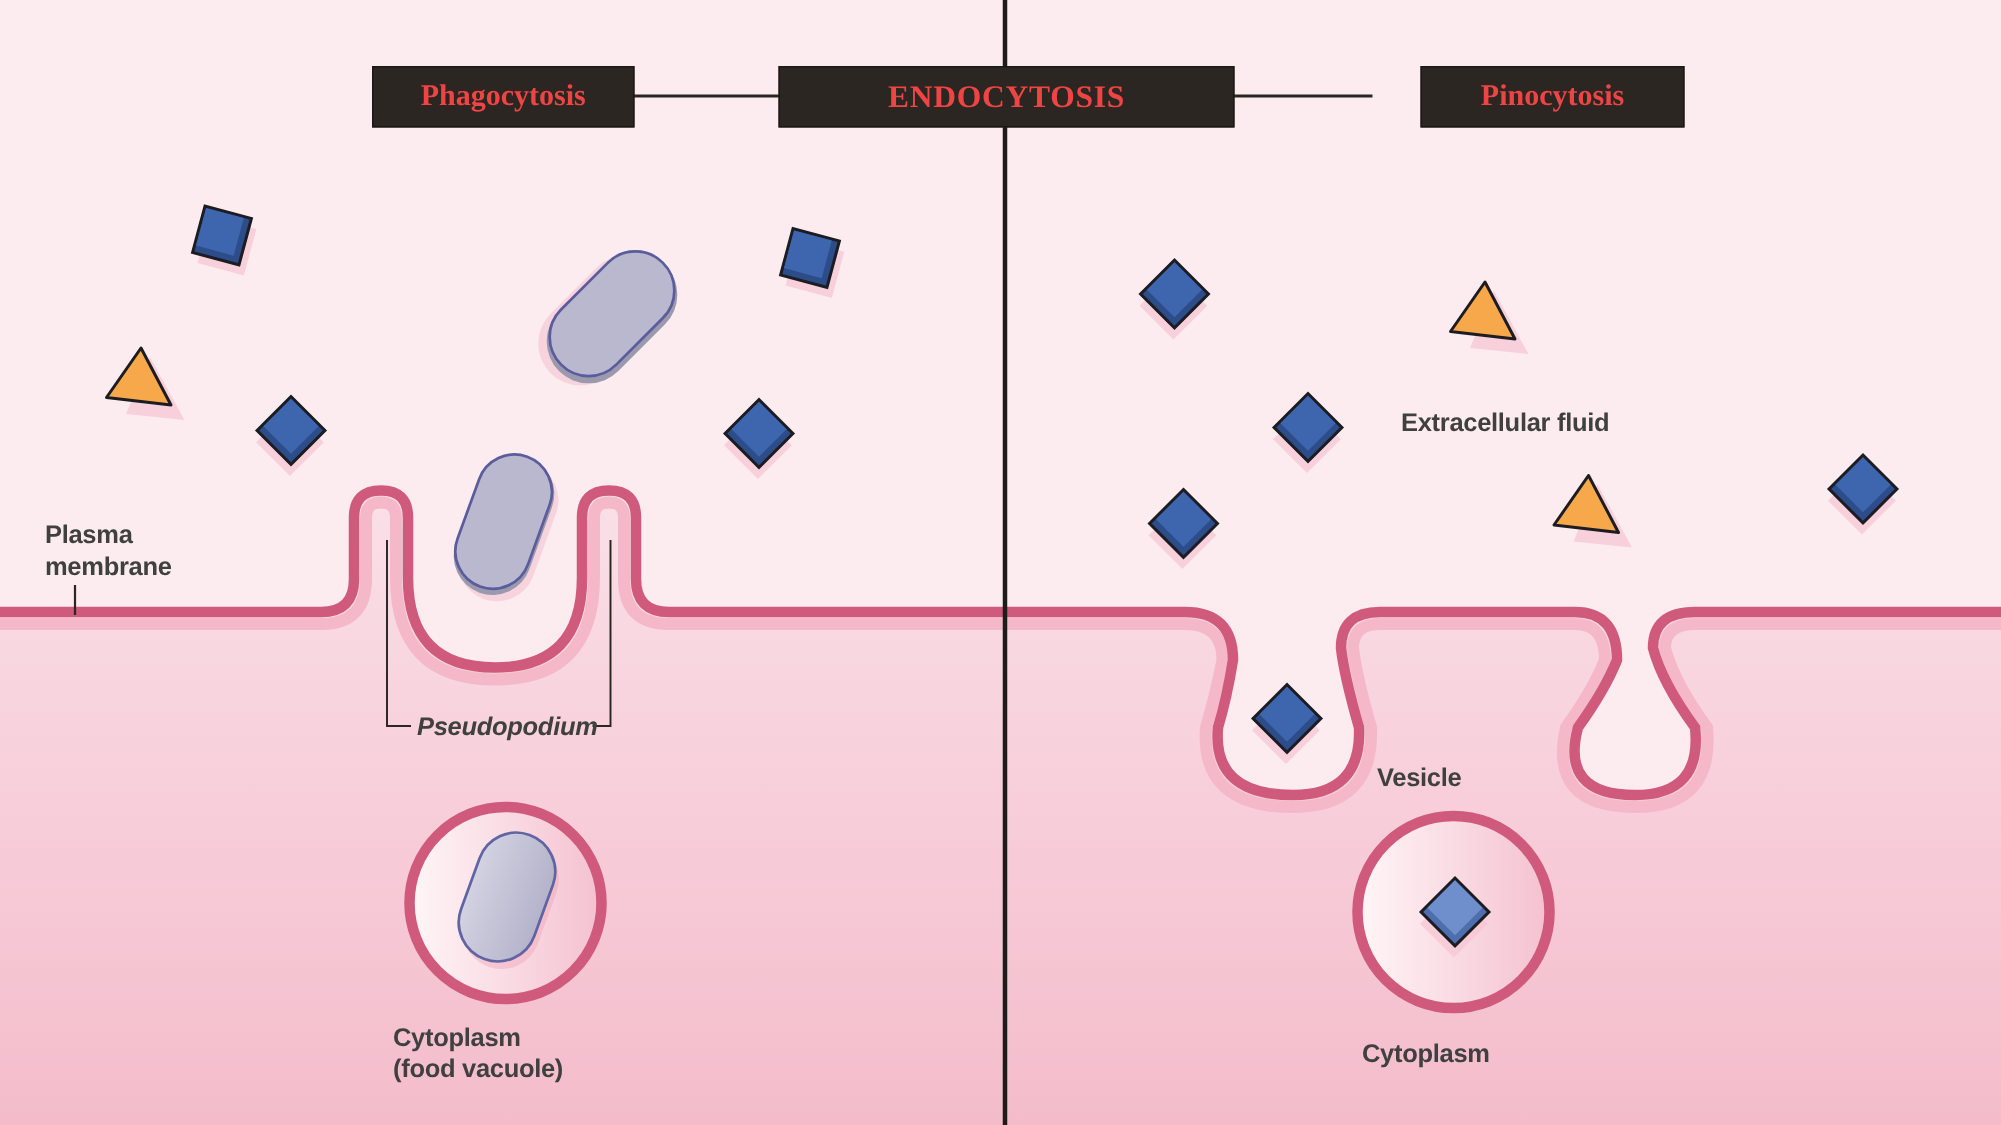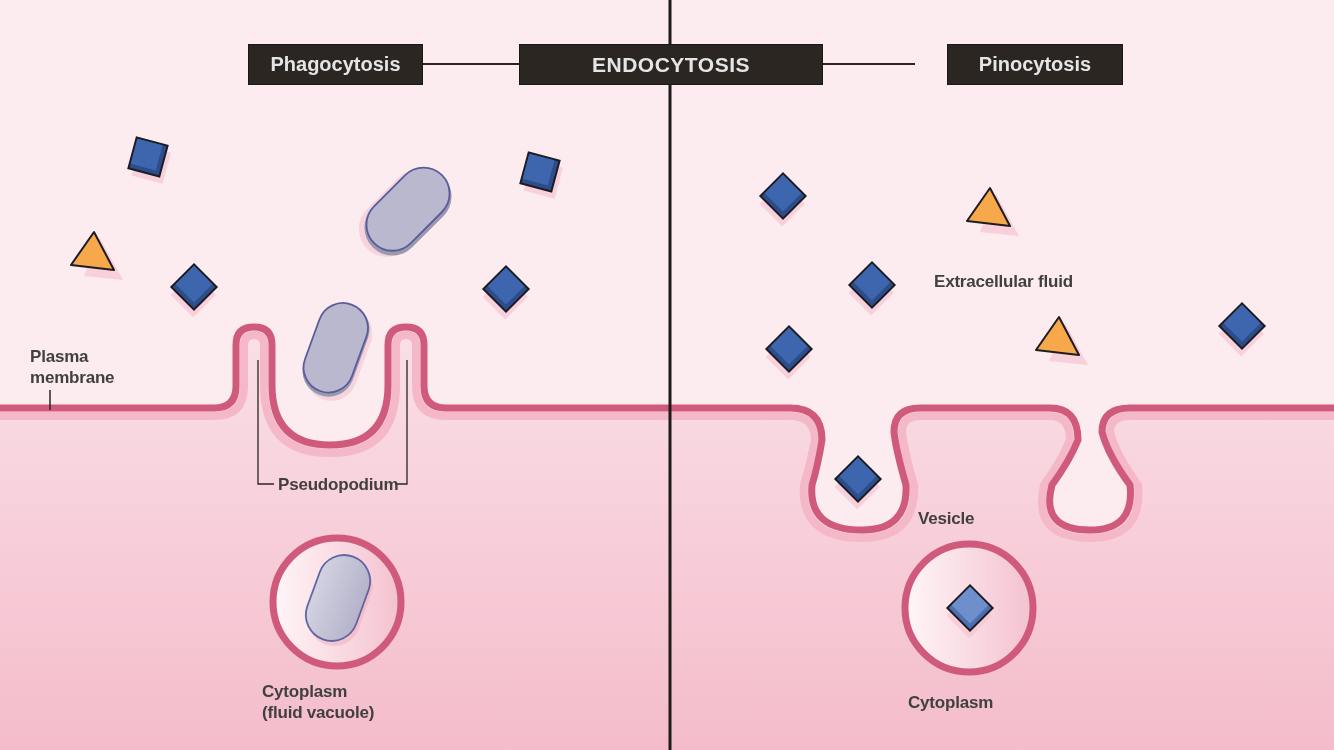--- a/index.html
+++ b/index.html
@@ -1,20 +1,20 @@
 <!DOCTYPE html>
 <html><head>
 <meta charset="utf-8">
 <style>
   html, body { margin: 0; padding: 0; }
   body { width: 1334px; height: 750px; overflow: hidden; background: #fcecf0; font-family: "Liberation Sans", sans-serif; }
   #stage { position: relative; width: 1334px; height: 750px; }
   svg#diagram { position: absolute; left: 0; top: 0; }
   .lbl { position: absolute; color: #404040; font-weight: bold; font-size: 17px; line-height: 21px; letter-spacing: -0.2px; }
-  .title-box { position: absolute; background: #2b2622; color: #e5e5e5; font-weight: bold; display: flex; align-items: center; justify-content: center; font-size: 20px; box-sizing: border-box; border: 1px solid #1a1714; }
+  .title-box { position: absolute; background: #2b2622; color: #ef4444; font-weight: bold; display: flex; align-items: center; justify-content: center; font-size: 20px; box-sizing: border-box; border: 1px solid #1a1714; font-family: Liberation Serif, serif; }
   .center { text-align: left; }
 </style>
 </head>
 <body>
 
 <div id="stage">
   <svg id="diagram" width="1334" height="750" viewBox="0 0 1334 750">
     <defs>
       <linearGradient id="cytoGrad" x1="0" y1="0" x2="0" y2="1">
         <stop offset="0" stop-color="#fae0e7"></stop>
@@ -133,21 +133,21 @@
   </svg>
 
   <div class="title-box" style="left:248px;top:44px;width:175px;height:41px;">Phagocytosis</div>
   <div class="title-box" style="left:519px;top:44px;width:304px;height:41px;font-size:21px;letter-spacing:0.5px;">ENDOCYTOSIS</div>
   <div class="title-box" style="left:914px;top:44px;width:176px;height:41px;margin-left:33px;">Pinocytosis</div>
 
   <div class="lbl" style="left:30px;top:346px;">
     <div>Plasma</div>
     <div>membrane</div>
   </div>
-  <div class="lbl" style="left:278px;top:474px;">Pseudopodium</div>
+  <div class="lbl" style="left:278px;top:474px;font-style:italic;">Pseudopodium</div>
   <div class="lbl center" style="left:262px;top:681px;width:150px;">
     <div>Cytoplasm</div>
-    <div>(fluid vacuole)</div>
+    <div>(food vacuole)</div>
   </div>
   <div class="lbl" style="left:934px;top:271px;">Extracellular fluid</div>
   <div class="lbl center" style="left:918px;top:508px;width:100px;">Vesicle</div>
   <div class="lbl center" style="left:908px;top:692px;width:120px;">Cytoplasm</div>
 </div>
 
 </body></html>

